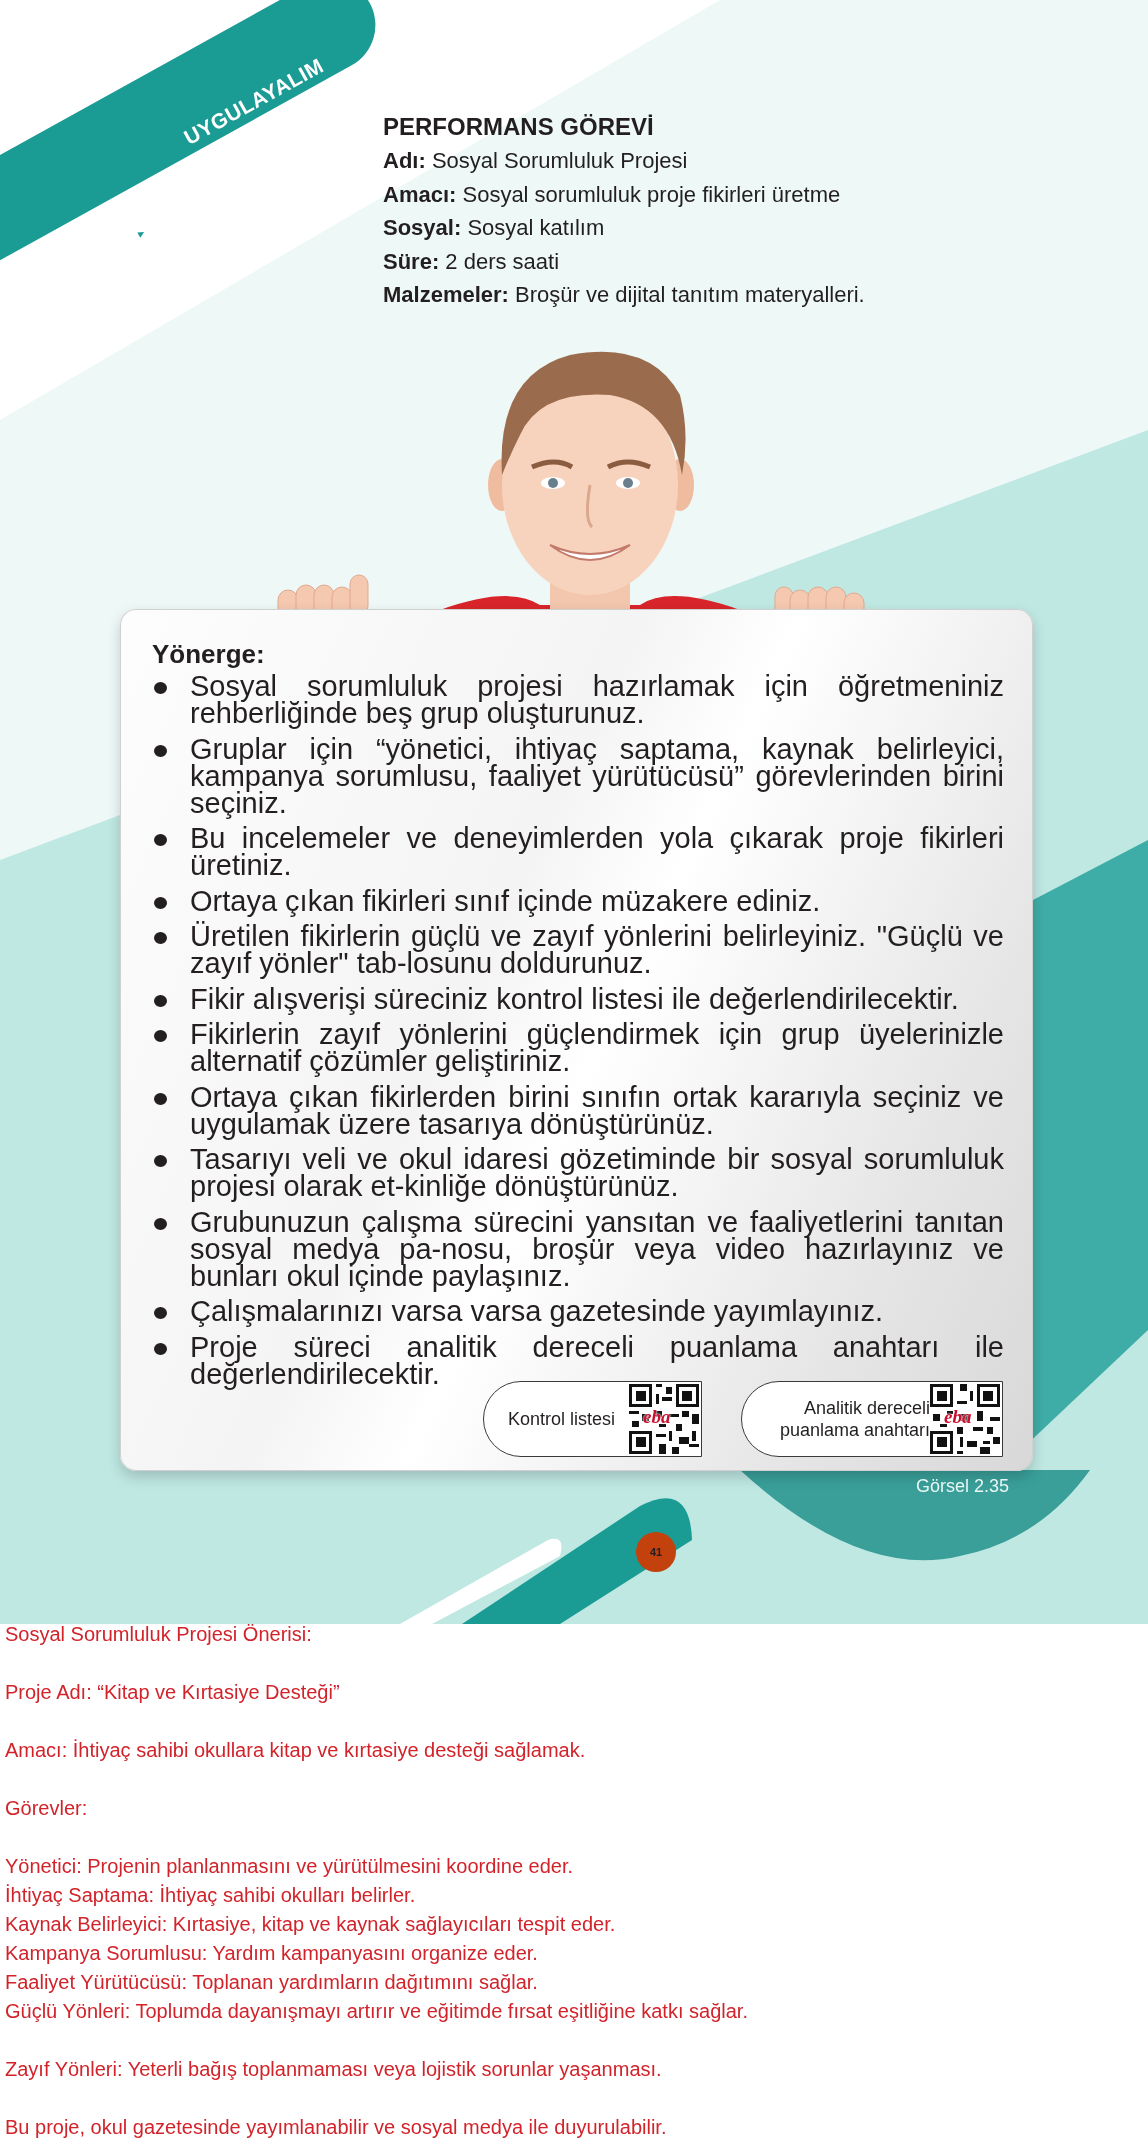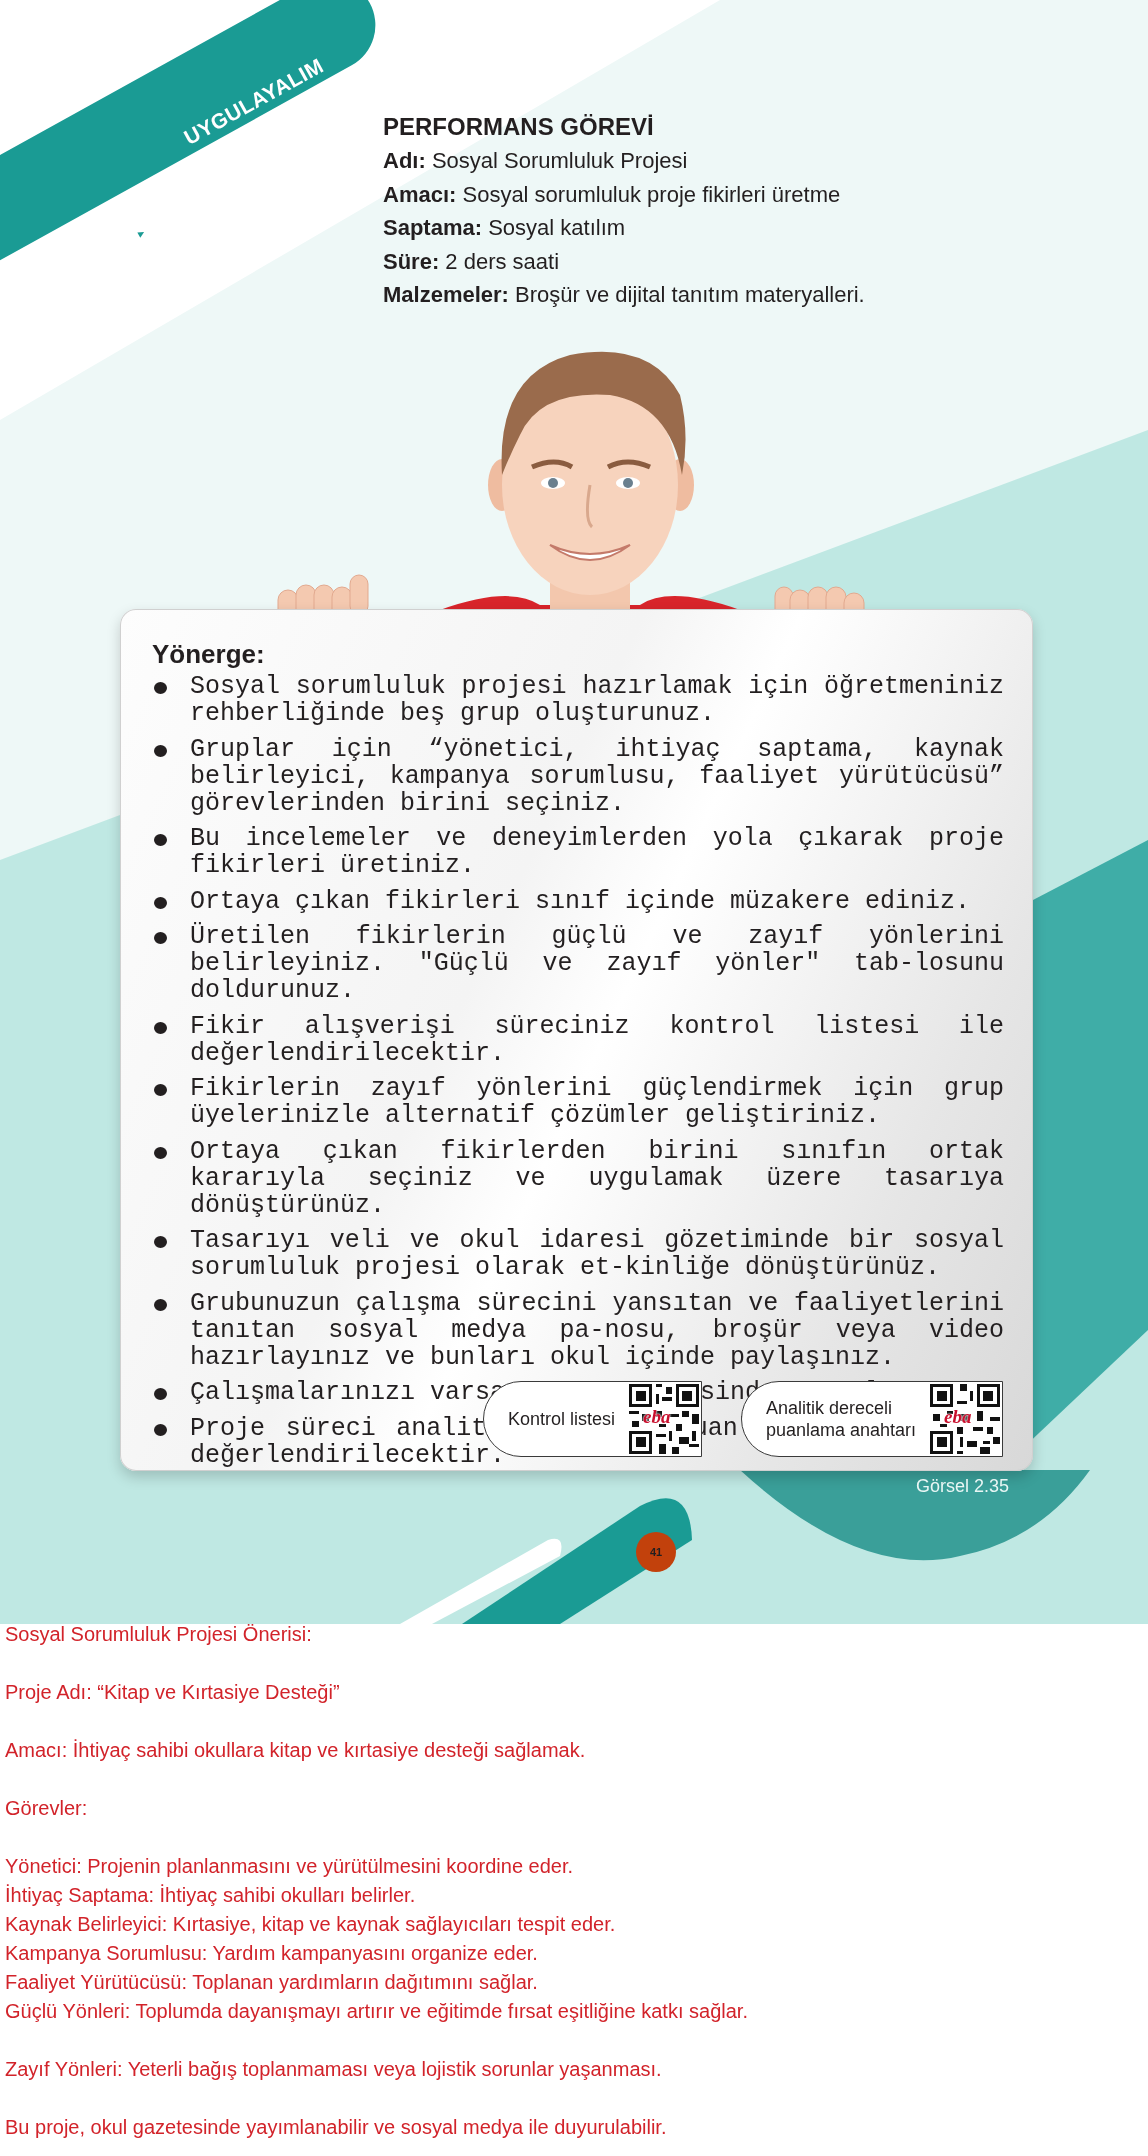--- a/index.html
+++ b/index.html
@@ -25,29 +25,29 @@
   
   .boy { position: absolute; left: 270px; top: 335px; width: 640px; height: 320px; }
 
   
   .board { position: absolute; left: 120px; top: 609px; width: 913px; height: 862px; border-radius: 16px;
            background: linear-gradient(115deg, #fdfdfd 0%, #f4f4f4 40%, #ffffff 52%, #e6e6e6 80%, #d8d8d8 100%);
            box-shadow: 0 6px 14px rgba(0,0,0,0.18), inset 0 0 0 1px #d0d0d0; }
   .board-inner { position: absolute; left: 32px; top: 30px; width: 852px; }
   .yonerge-title { font-size: 26px; font-weight: bold; line-height: 30px; margin-bottom: 4px; }
   .steps { list-style: none; }
-  .steps li { position: relative; padding-left: 38px; font-size: 25px; line-height: 27px; margin-bottom: 8.5px;
-              text-align: justify; color: #231f20; font-family: Liberation Mono, monospace; }
+  .steps li { position: relative; padding-left: 38px; font-size: 29px; line-height: 27px; margin-bottom: 8.5px;
+              text-align: justify; color: #231f20; }
   .steps li .bullet { position: absolute; left: 2px; top: 9px; width: 13px; height: 12px; border-radius: 50%; background: #231f20; }
 
   
   .qr-pill { position: absolute; height: 76px; border: 1.3px solid #3a3a3a; border-radius: 38px 0 0 38px;
              background: #ffffff; display: flex; align-items: center; }
   .qr-pill.p1 { left: 363px; top: 772px; width: 219px; }
-  .qr-pill.p2 { left: 621px; top: 772px; width: 262px; }
+  .qr-pill.p2 { left: 621px; top: 772px; width: 262px; text-align: right; }
   .qr-pill .qr-label { font-size: 18px; line-height: 22px; color: #231f20; padding-left: 24px; flex: 1; }
   .qr-pill .qr-code { width: 70px; height: 70px; margin-right: 2px; position: relative; }
   .qr-pill .qr-code svg { width: 70px; height: 70px; }
   .qr-pill .eba { position: absolute; left: 14px; top: 22px; font-family: "Liberation Serif", serif; font-style: italic;
                   font-weight: bold; color: #c8102e; font-size: 19px; text-shadow: 0 0 2px #fff, 0 0 2px #fff; }
 
   .caption { position: absolute; left: 916px; top: 1476px; color: #e8f6f4; font-size: 18px; }
 
   
   .page-num { position: absolute; left: 636px; top: 1532px; width: 40px; height: 40px; border-radius: 50%;
@@ -89,21 +89,21 @@
       <polygon points="50,22 64,29 50,36" fill="#ffffff"></polygon>
       <polygon points="58,26 64,29 58,32" fill="#1a9b94"></polygon>
       <rect x="14" y="50" width="58" height="4" rx="2" fill="#ffffff"></rect>
     </g>
   </svg>
 
   <div class="task">
     <div class="title">PERFORMANS GÖREVİ</div>
     <div><b>Adı:</b><span> Sosyal Sorumluluk Projesi</span></div>
     <div><b>Amacı:</b><span> Sosyal sorumluluk proje fikirleri üretme</span></div>
-    <div><b>Saptama:</b><span> Sosyal katılım</span></div>
+    <div><b>Sosyal:</b><span> Sosyal katılım</span></div>
     <div><b>Süre:</b><span> 2 ders saati</span></div>
     <div><b>Malzemeler:</b><span> Broşür ve dijital tanıtım materyalleri.</span></div>
   </div>
 
   <svg class="boy" viewBox="0 0 640 320">
 
     <path d="M170,275 Q240,250 270,270 L370,270 Q400,250 470,275 L470,320 L170,320 Z" fill="#d8252b"></path>
 
     <rect x="280" y="220" width="80" height="60" fill="#f3c7ad"></rect>
 

